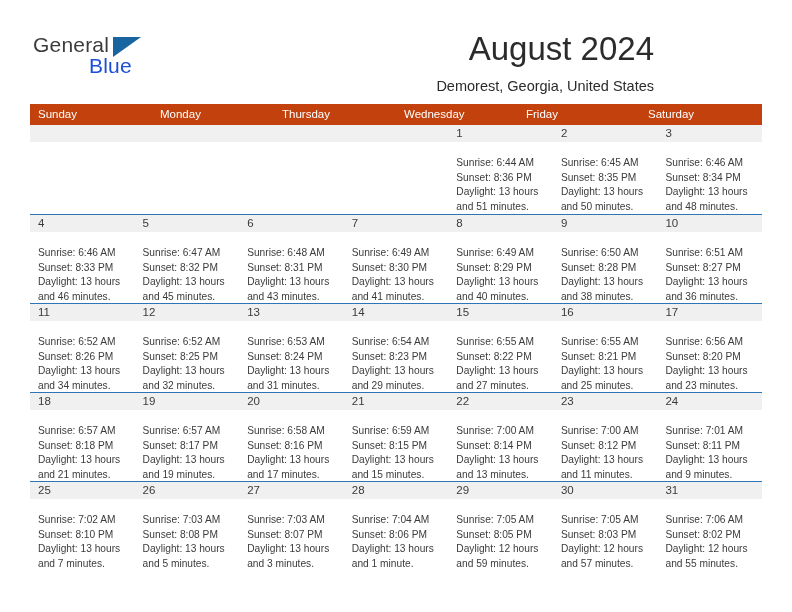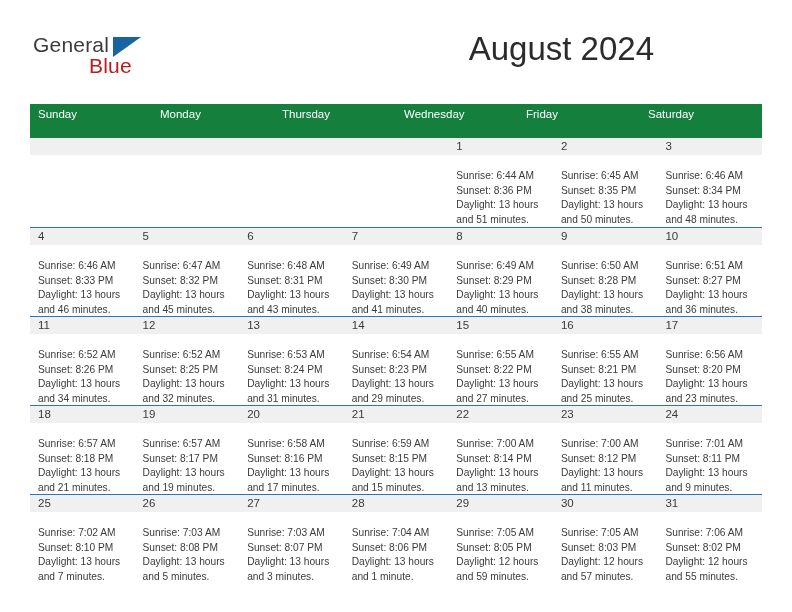--- a/index.html
+++ b/index.html
@@ -44,21 +44,21 @@
     color: #3c3c3c;
     letter-spacing: .2px;
     line-height: 22px;
     font-family: "Liberation Sans", sans-serif;
   }
   .logo-blue {
     position: absolute;
     left: 56px;
     top: 21px;
     font-size: 21px;
-    color: #b91c1c;
+    color: #1d4ed8;
     letter-spacing: .2px;
     line-height: 22px;
     font-family: "Liberation Sans", sans-serif;
   }
   .logo-triangle {
     position: absolute;
     left: 80px;
     top: 3px;
     width: 0;
     height: 0;
@@ -89,22 +89,22 @@
 
   
   .calendar {
     position: absolute;
     left: 30px;
     top: 104px;
     width: 732px;
   }
   .dow-row {
     display: flex;
-    background: #15803d;
-    height: 34px;
+    background: #c2410c;
+    height: 21px;
   }
   .dow-cell {
     flex: 1 1 0;
     color: #ffffff;
     font-size: 11.5px;
     line-height: 21px;
     padding-left: 8px;
     box-sizing: border-box;
     white-space: nowrap;
     overflow: hidden;
@@ -164,20 +164,21 @@
 
 <div class="page">
 
   <div class="header">
     <div class="logo">
       <span class="logo-general">General</span>
       <span class="logo-triangle"></span>
       <span class="logo-blue">Blue</span>
     </div>
     <div class="title">August 2024</div>
+    <div class="subtitle">Demorest, Georgia, United States</div>
   </div>
 
   <div class="calendar">
     <div class="dow-row">
       <div class="dow-cell">Sunday</div>
       <div class="dow-cell">Monday</div>
       <div class="dow-cell">Thursday</div>
       <div class="dow-cell">Wednesday</div>
       <div class="dow-cell">Friday</div>
       <div class="dow-cell">Saturday</div>

